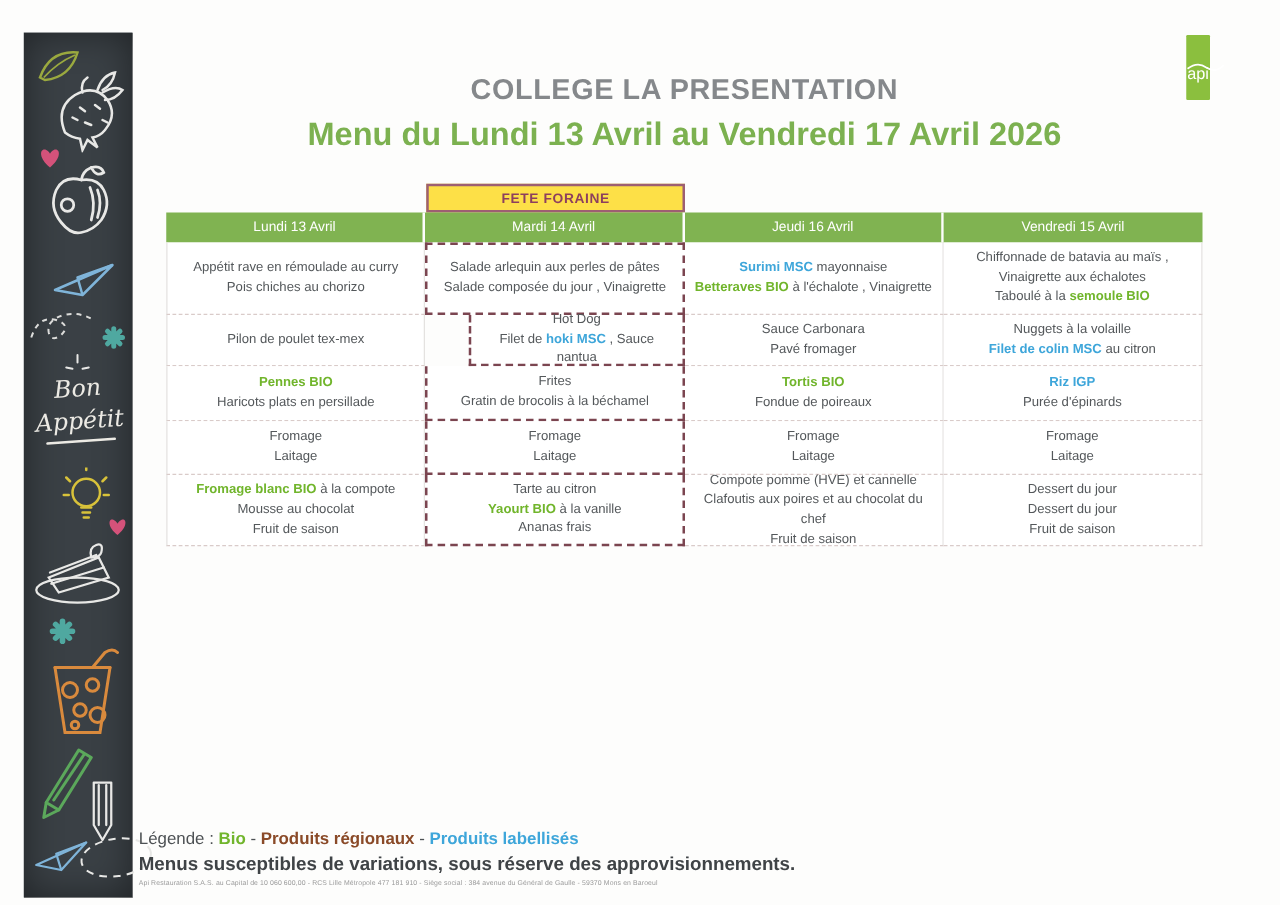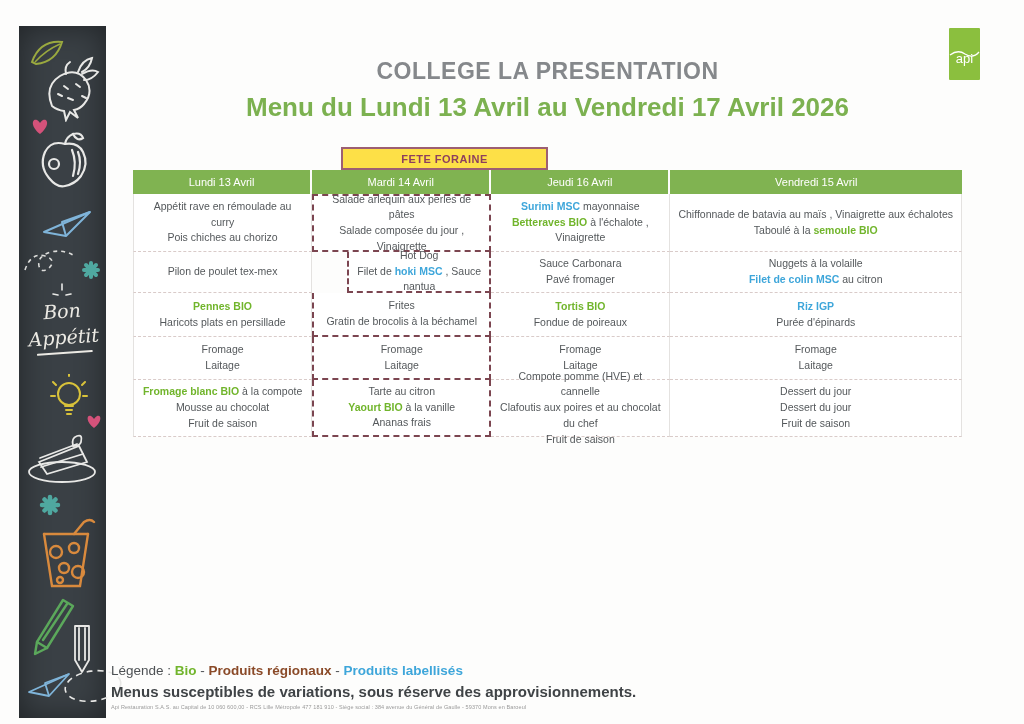--- a/index.html
+++ b/index.html
@@ -12,31 +12,31 @@
   .doodle{position:absolute;}
   .bon-appetit{position:absolute;left:1px;top:272px;width:86px;text-align:center;
                color:#eceae4;font-family:"DejaVu Serif",serif;font-style:italic;
                font-size:19px;line-height:26px;transform:rotate(-4deg);}
   .bon-appetit .ul{display:block;width:56px;height:2px;background:#eceae4;margin:2px auto 0;border-radius:2px;}
   
   .page-title{position:absolute;left:133px;top:58px;width:829px;margin:0;text-align:center;
               font-size:23px;font-weight:bold;color:#85888b;letter-spacing:.5px;}
   .page-subtitle{position:absolute;left:133px;top:92px;width:829px;margin:0;text-align:center;
                  font-size:26px;font-weight:bold;color:var(--title-green);}
-  .logo{position:absolute;left:949px;top:28px;width:31px;height:52px;background:#8bbf3e;
+  .logo{position:absolute;left:949px;top:28px;width:19px;height:52px;background:#8bbf3e;
         display:flex;align-items:flex-end;justify-content:center;border-radius:1px;}
   .logo span{color:#fff;font-size:13px;line-height:15px;margin-bottom:14px;}
   .logo svg{position:absolute;top:20px;left:0;}
   
   .fete-box{position:absolute;left:341px;top:147px;width:207px;height:23px;background:#fde047;
             border:2px solid #9d5f72;box-sizing:border-box;display:flex;align-items:center;justify-content:center;
             font-size:11px;font-weight:bold;color:#8d3f5e;letter-spacing:.5px;}
   
   .menu-grid{position:absolute;left:133px;top:170px;width:829px;display:grid;
-             grid-template-columns:repeat(3,1fr);
+             grid-template-columns:repeat(4,1fr);
              grid-template-rows:24px 58px 41px 44px 43px 57px;}
   .day-header{background:var(--green);color:#fff;font-size:11px;display:flex;align-items:center;
               justify-content:center;border-right:2px solid #fdfdfc;box-sizing:border-box;}
   .day-header.last{border-right:none;}
   .cell{box-sizing:border-box;display:flex;flex-direction:column;justify-content:center;align-items:center;
         text-align:center;font-size:10.5px;color:#54585b;line-height:1.5;padding:2px 8px;
         border-right:1px solid #e4e2e0;border-bottom:1px dashed #d9cbc9;background:#fff;}
   .cell.first-col{border-left:1px solid #e4e2e0;}
   .cell.hl{border-left:2px dashed #7b4550;border-right:2px dashed #7b4550;border-bottom:2px dashed #7b4550;}
   .cell.hl-top{border-top:2px dashed #7b4550;}

